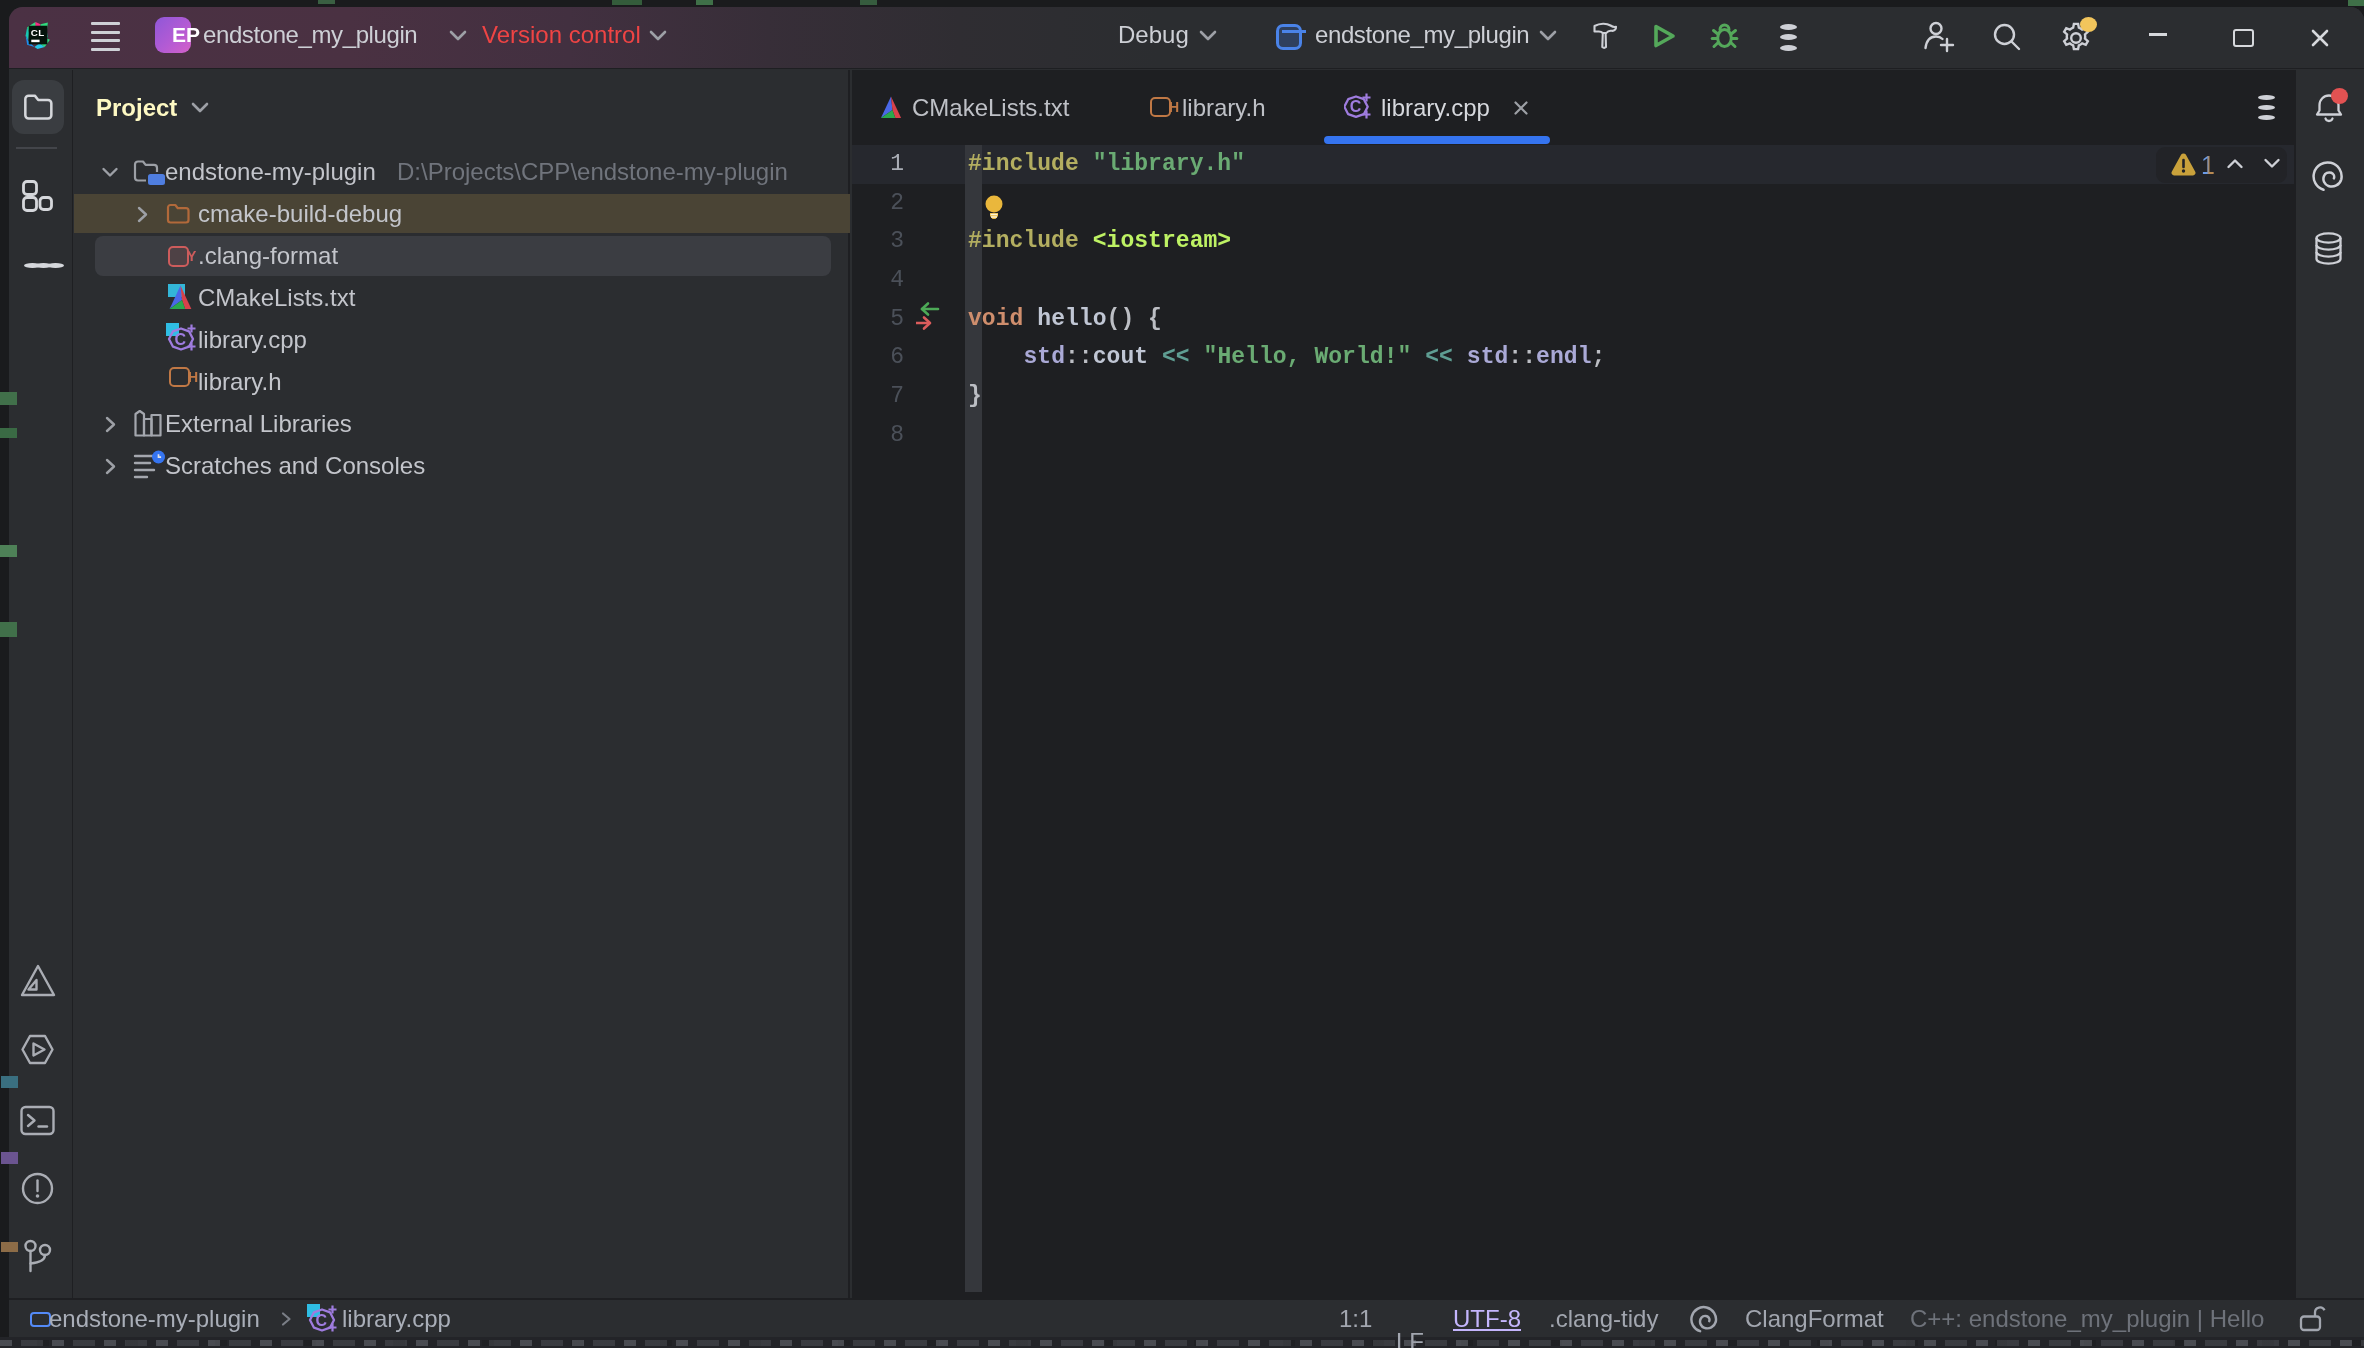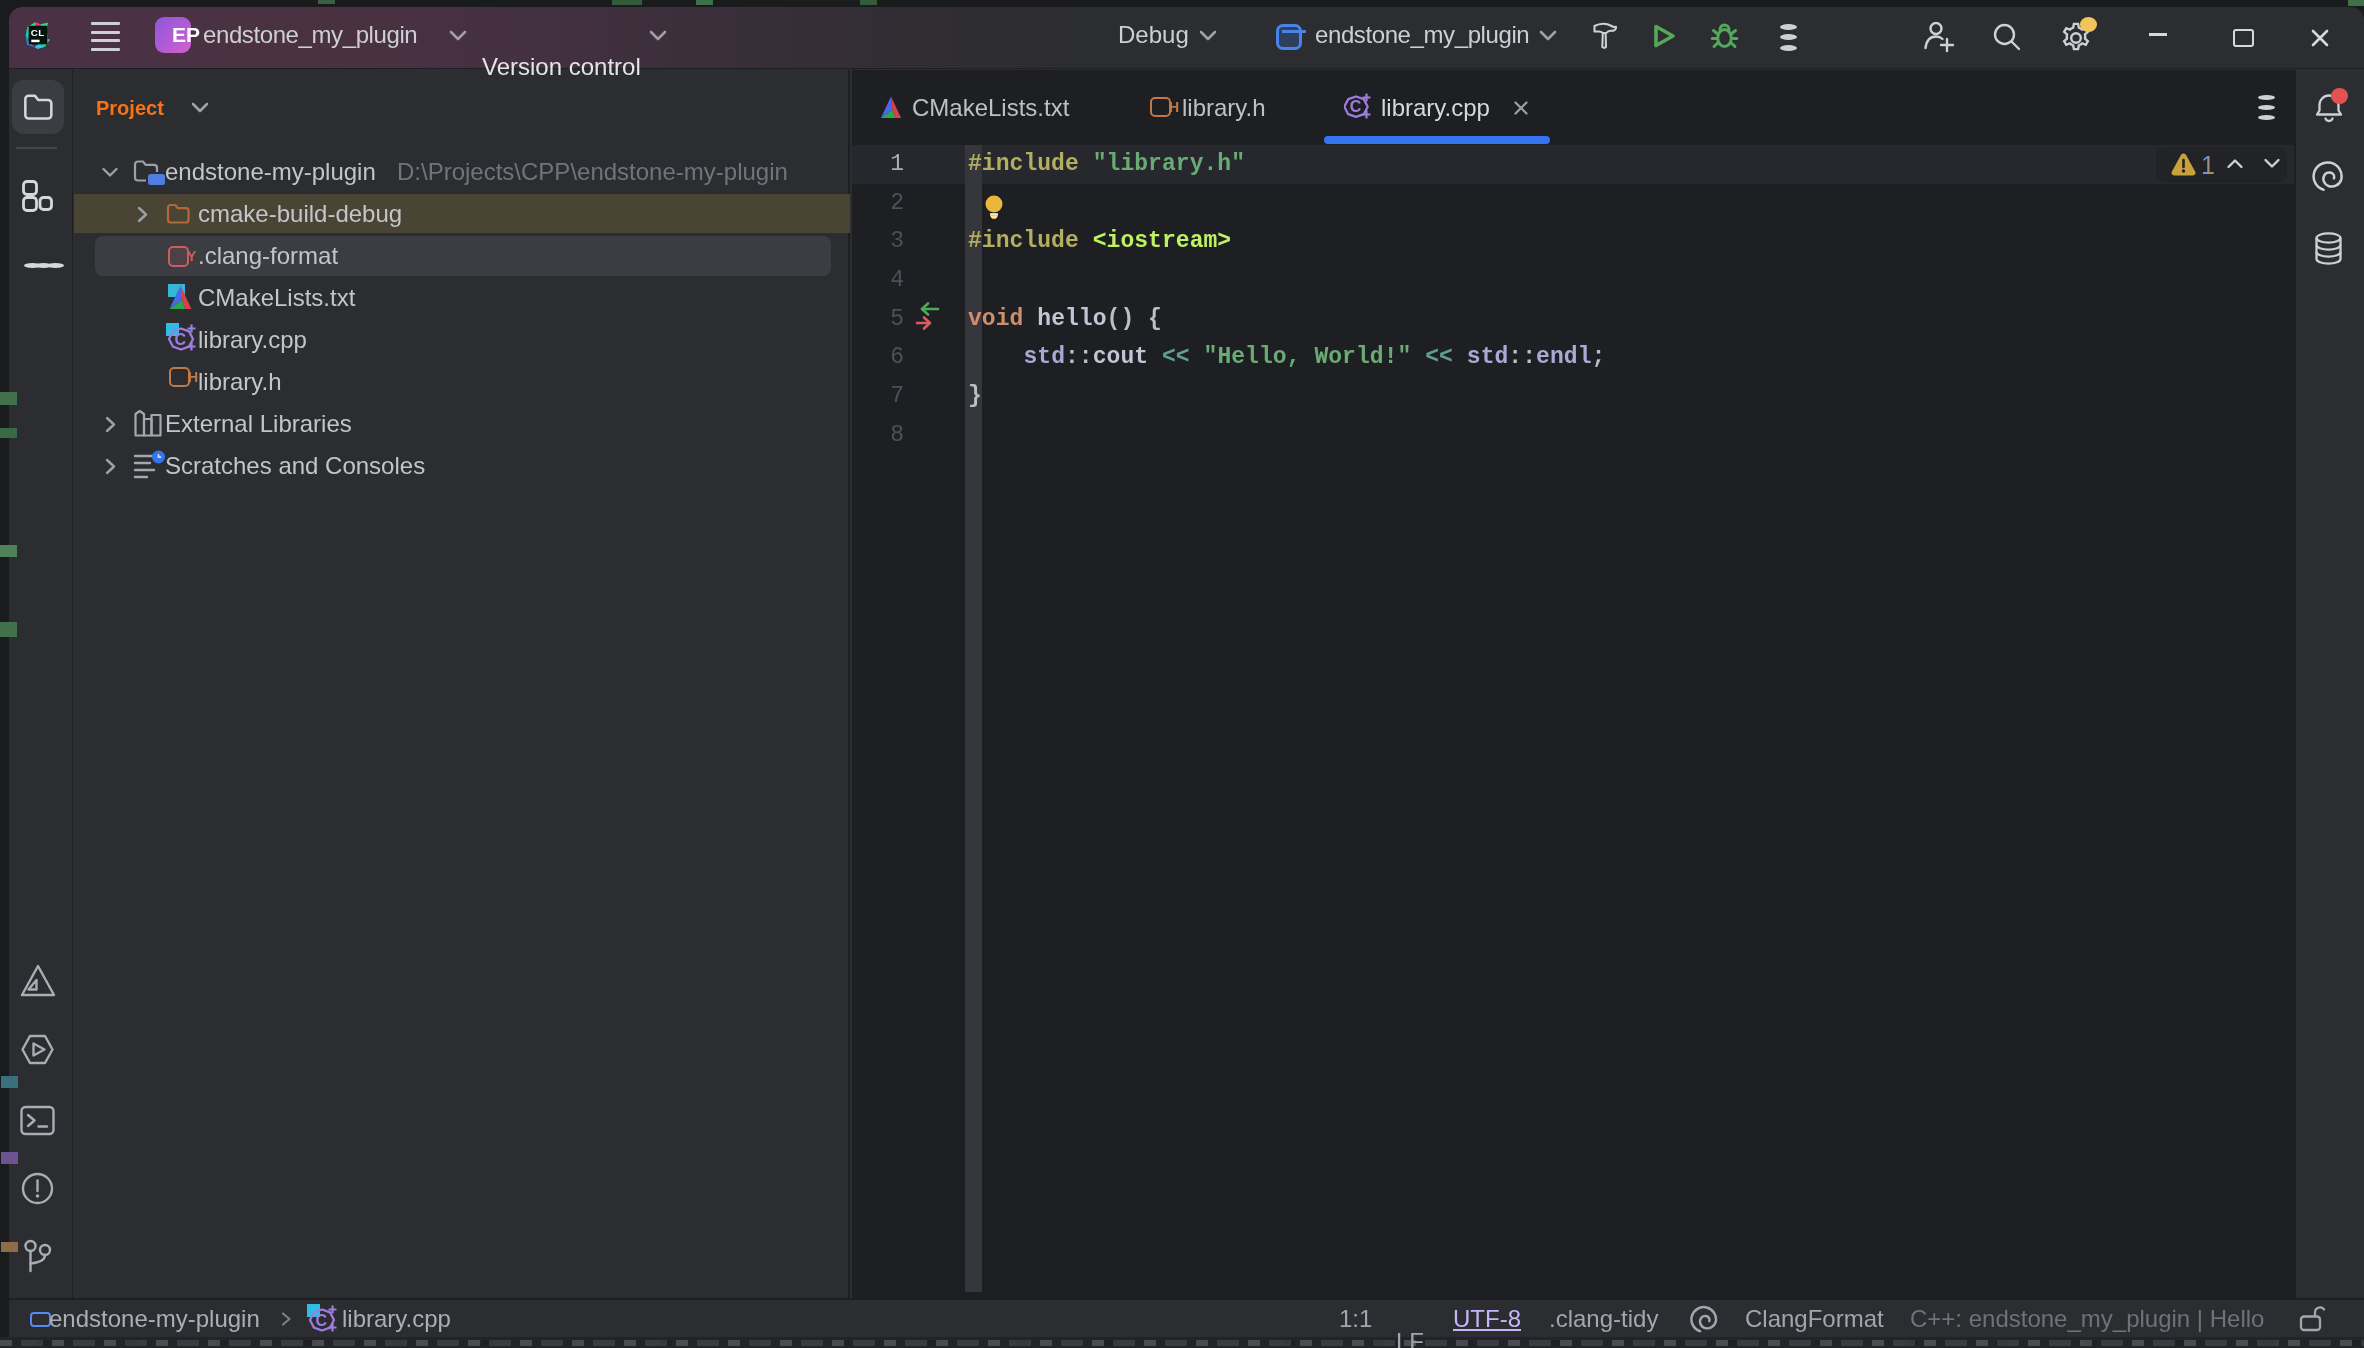--- a/index.html
+++ b/index.html
@@ -49,21 +49,21 @@
   <div class="abs" style="left:91px;top:39.2px;width:29px;height:3px;background:#ced0d6;border-radius:1px;"></div>
   <div class="abs" style="left:91px;top:47.8px;width:29px;height:3px;background:#ced0d6;border-radius:1px;"></div>
 
   <div class="abs" style="left:155px;top:17px;width:36px;height:36px;border-radius:9px;
     background:linear-gradient(135deg,#8f57d8 0%,#b35bd4 55%,#d561c9 100%);
     color:#fff;font-size:21px;font-weight:bold;text-align:center;line-height:36px;">EP</div>
   <div class="txt" style="left:203px;top:20px;height:30px;line-height:30px;font-size:24px;letter-spacing:-0.4px;color:#cdcfd5;">endstone_my_plugin</div>
   <svg style="left:448px;top:29px;" width="20" height="14" viewBox="0 0 20 14">
       <polyline points="3,3 10,10 17,3" fill="none" stroke="#9da0a6" stroke-width="2.6" stroke-linecap="round" stroke-linejoin="round"></polyline>
     </svg>
-  <div class="txt" style="left:482px;top:20px;height:30px;line-height:30px;font-size:24px;color:#e5e5e5;margin-top:32px;">Version control</div>
+  <div class="txt" style="left:482px;top:20px;height:30px;line-height:30px;font-size:24px;color:#ef4444;">Version control</div>
   <svg style="left:648px;top:29px;" width="20" height="14" viewBox="0 0 20 14">
       <polyline points="3,3 10,10 17,3" fill="none" stroke="#9da0a6" stroke-width="2.6" stroke-linecap="round" stroke-linejoin="round"></polyline>
     </svg>
 
   <div class="txt" style="left:1118px;top:20px;height:30px;line-height:30px;font-size:24px;color:#cdcfd5;">Debug</div>
   <svg style="left:1198px;top:29px;" width="20" height="14" viewBox="0 0 20 14">
       <polyline points="3,3 10,10 17,3" fill="none" stroke="#9da0a6" stroke-width="2.6" stroke-linecap="round" stroke-linejoin="round"></polyline>
     </svg>
 
   <div class="abs" style="left:1276px;top:24px;width:26px;height:26px;border:3px solid #4a83e8;border-radius:7px;background:rgba(59,114,216,0.28);"></div>
@@ -187,21 +187,21 @@
     <g fill="none" stroke="#aaadb4" stroke-width="2.4" stroke-linecap="round">
       <circle cx="10.5" cy="8" r="5"></circle>
       <circle cx="25" cy="12" r="5"></circle>
       <path d="M10.5 13 V 33"></path>
       <path d="M25 17 Q25 24 10.5 25.5"></path>
     </g>
   </svg>
 </div>
 <div id="pj-items">
 
-  <div class="txt" style="left:96px;top:93px;height:30px;line-height:30px;font-size:20px;font-weight:bold;color:#f97316;text-align:center;">Project</div>
+  <div class="txt" style="left:96px;top:93px;height:30px;line-height:30px;font-size:24px;font-weight:bold;color:#fef9c3;text-align:center;">Project</div>
   <svg style="left:190px;top:101px;" width="20" height="14" viewBox="0 0 20 14">
       <polyline points="3,3 10,10 17,3" fill="none" stroke="#9da0a6" stroke-width="2.6" stroke-linecap="round" stroke-linejoin="round"></polyline>
     </svg>
 
   <div class="abs" style="left:74px;top:193.5px;width:776px;height:39.5px;background:#4a4435;"></div>
   <div class="abs" style="left:95px;top:236px;width:736px;height:40px;background:#3b3d42;border-radius:8px;"></div>
 
   <svg style="left:101px;top:166px;" width="18" height="13" viewBox="0 0 18 13">
       <polyline points="2.5,3 9,9.5 15.5,3" fill="none" stroke="#9da0a6" stroke-width="2.4" stroke-linecap="round" stroke-linejoin="round"></polyline>
     </svg>

